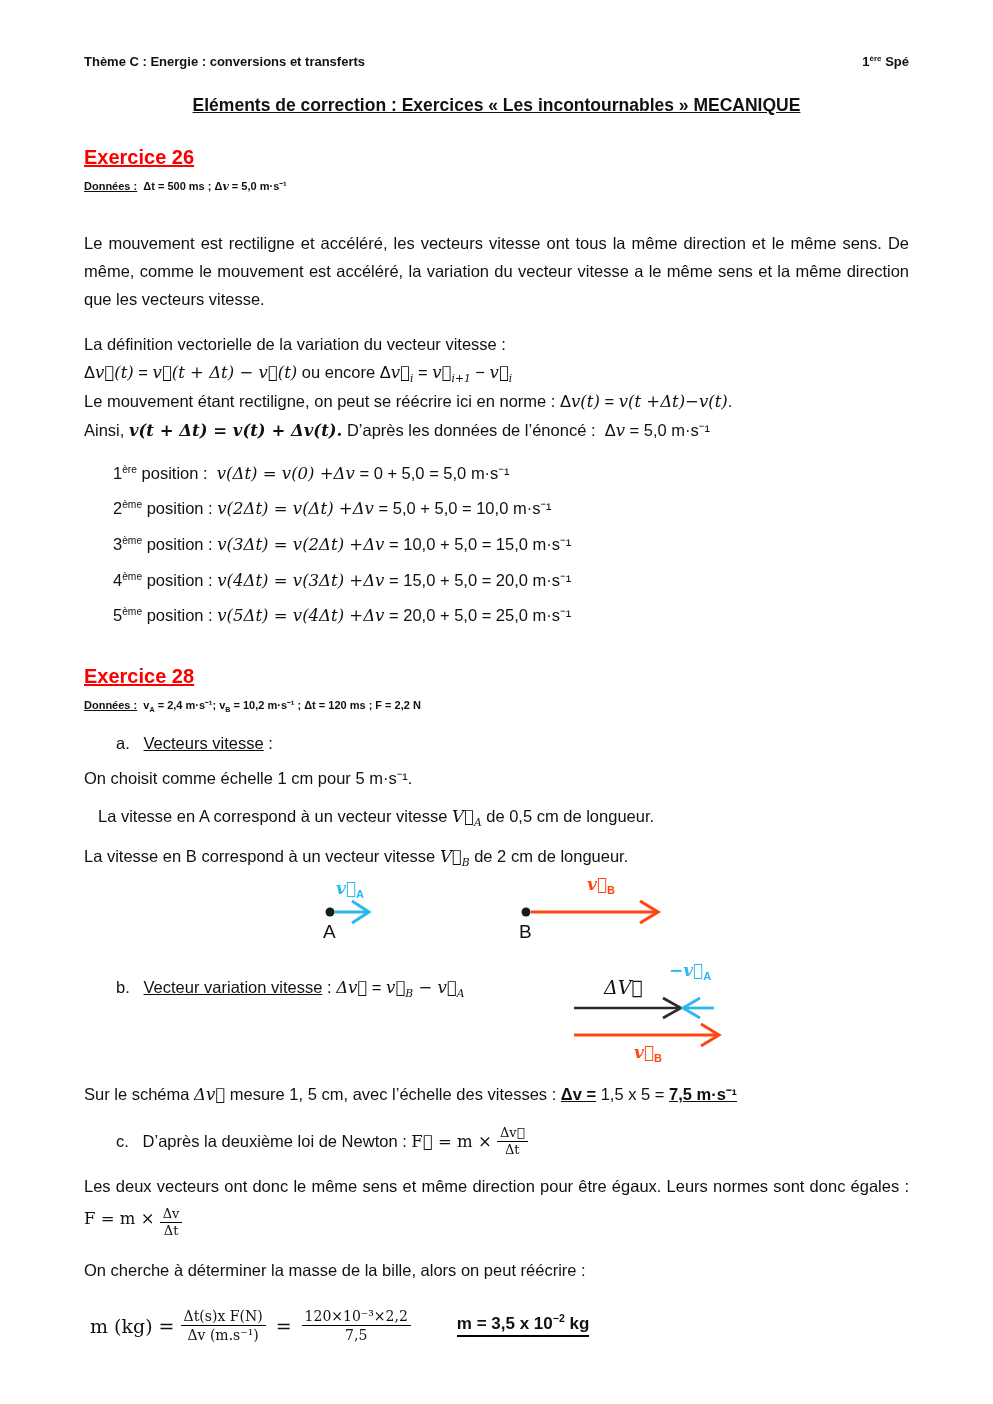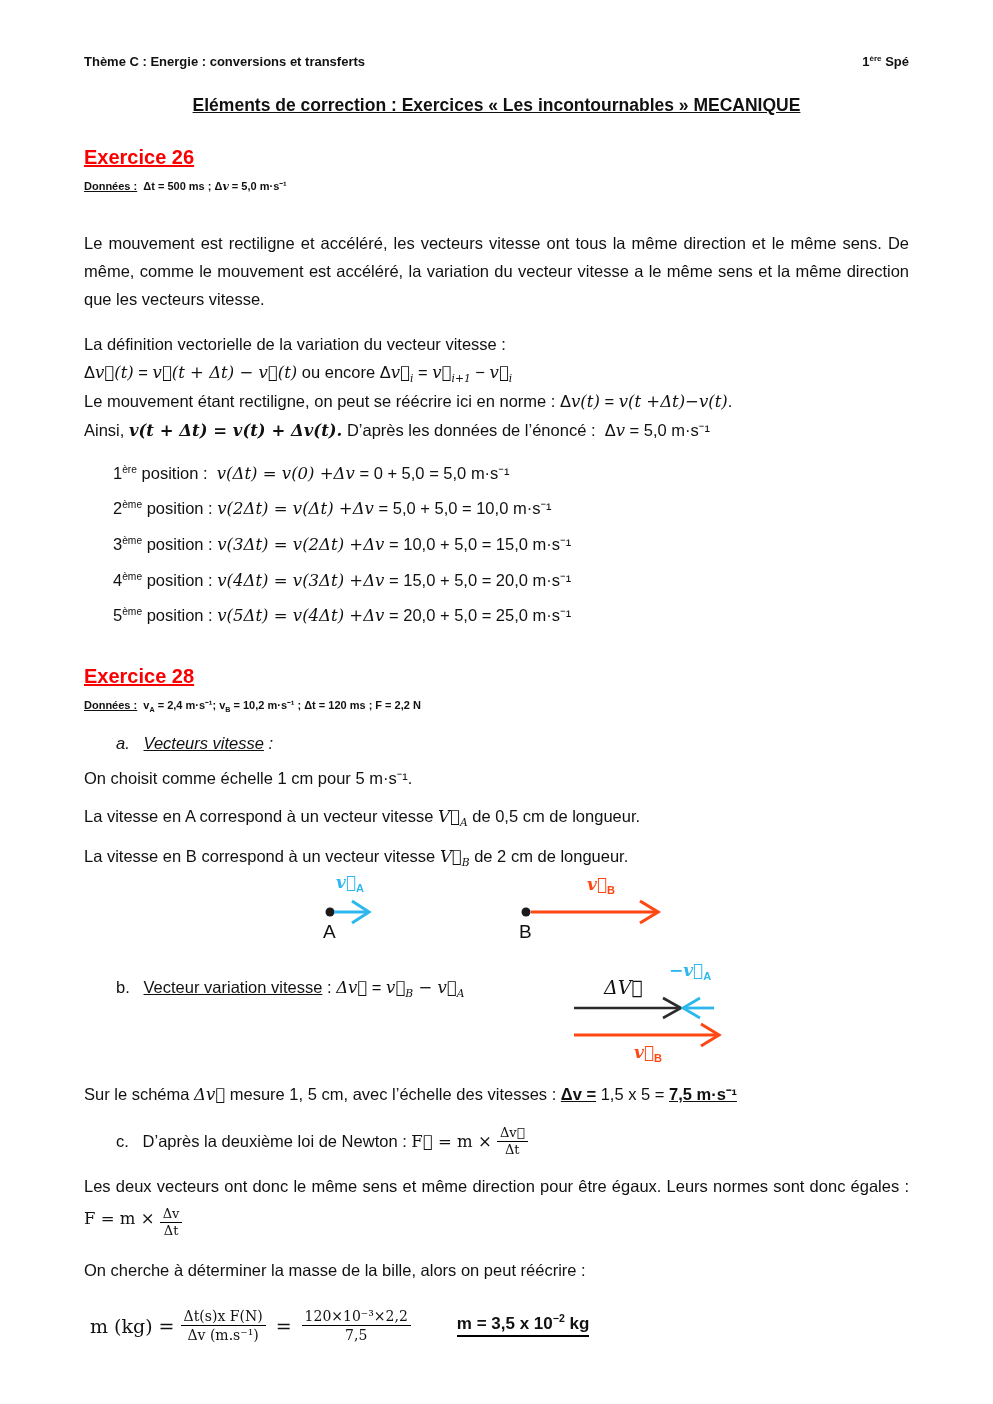--- a/index.html
+++ b/index.html
@@ -103,35 +103,35 @@
     <div data-bind-segments="ex26.positions.0"><span>1</span><span class="sup">ère</span><span> position :&nbsp; </span><span class="m">v(Δt) = v(0) +Δv</span><span> = 0 + 5,0 = 5,0 m·s⁻¹</span></div>
     <div data-bind-segments="ex26.positions.1"><span>2</span><span class="sup">ème</span><span> position : </span><span class="m">v(2Δt) = v(Δt) +Δv</span><span> = 5,0 + 5,0 = 10,0 m·s⁻¹</span></div>
     <div data-bind-segments="ex26.positions.2"><span>3</span><span class="sup">ème</span><span> position : </span><span class="m">v(3Δt) = v(2Δt) +Δv</span><span> = 10,0 + 5,0 = 15,0 m·s⁻¹</span></div>
     <div data-bind-segments="ex26.positions.3"><span>4</span><span class="sup">ème</span><span> position : </span><span class="m">v(4Δt) = v(3Δt) +Δv</span><span> = 15,0 + 5,0 = 20,0 m·s⁻¹</span></div>
     <div data-bind-segments="ex26.positions.4"><span>5</span><span class="sup">ème</span><span> position : </span><span class="m">v(5Δt) = v(4Δt) +Δv</span><span> = 20,0 + 5,0 = 25,0 m·s⁻¹</span></div>
   </div>
 
   <div class="ex-heading second" data-bind-segments="ex28.heading"><span class="b u red">Exercice 28</span></div>
   <div class="donnees-line" data-bind-segments="ex28.donnees"><span class="b u">Données :</span><span class="b">&nbsp; v</span><span class="b sub">A</span><span class="b"> = 2,4 m·s⁻¹; v</span><span class="b sub">B</span><span class="b"> = 10,2 m·s⁻¹ ; Δt = 120 ms ; F = 2,2 N</span></div>
 
-  <div class="line indent" style="margin-top:18px;font-style:italic;" data-bind-segments="ex28.item_a"><span>a.&nbsp;&nbsp; </span><span class="u">Vecteurs vitesse</span><span> :</span></div>
+  <div class="line indent" style="margin-top:18px;" data-bind-segments="ex28.item_a"><span>a.&nbsp;&nbsp; </span><span class="u">Vecteurs vitesse</span><span> :</span></div>
   <div class="line" data-bind-segments="ex28.echelle_line"><span>On choisit comme échelle 1 cm pour 5 m·s⁻¹.</span></div>
-  <div class="line" style="margin-top:12px;" data-bind-segments="ex28.vitesse_a_line"><span>La vitesse en A correspond à un vecteur vitesse </span><span class="m">V⃗</span><span class="m sub">A</span><span> de 0,5 cm de longueur.</span></div>
+  <div class="line" style="margin-top:12px;margin-left:14px;" data-bind-segments="ex28.vitesse_a_line"><span>La vitesse en A correspond à un vecteur vitesse </span><span class="m">V⃗</span><span class="m sub">A</span><span> de 0,5 cm de longueur.</span></div>
   <div class="line" style="margin-top:12px;" data-bind-segments="ex28.vitesse_b_line"><span>La vitesse en B correspond à un vecteur vitesse </span><span class="m">V⃗</span><span class="m sub">B</span><span> de 2 cm de longueur.</span></div>
 
   <div class="diagram1">
     <svg width="825" height="76">
       <circle cx="246" cy="38" r="4.5" fill="#1a1a1a"></circle>
       <path class="st-cy" d="M250 38 L283 38" stroke-width="3"></path>
       <polyline class="st-cy" points="268,27 285,38 268,49" stroke-width="3"></polyline>
       <circle cx="442" cy="38" r="4.5" fill="#1a1a1a"></circle>
       <path class="st-or" d="M447 38 L572 38" stroke-width="3.2"></path>
       <polyline class="st-or" points="556,27 574,38 556,49" stroke-width="3.2"></polyline>
     </svg>
-    <span class="dlabel" style="left:252px;top:0;" data-bind-segments="ex28.diagram1.va_label"><span class="b m cy">v⃗</span><span class="b sub cy">A</span></span>
+    <span class="dlabel" style="left:252px;top:6px;" data-bind-segments="ex28.diagram1.va_label"><span class="b m cy">v⃗</span><span class="b sub cy">A</span></span>
     <span class="dlabel big" style="left:239px;top:48px;" data-bind-segments="ex28.diagram1.point_a"><span>A</span></span>
     <span class="dlabel" style="left:503px;top:2px;" data-bind-segments="ex28.diagram1.vb_label"><span class="b m or">v⃗</span><span class="b sub or">B</span></span>
     <span class="dlabel big" style="left:435px;top:48px;" data-bind-segments="ex28.diagram1.point_b"><span>B</span></span>
   </div>
 
   <div class="row-b">
     <div class="btext indent" data-bind-segments="ex28.item_b"><span>b.&nbsp;&nbsp; </span><span class="u">Vecteur variation vitesse</span><span> : </span><span class="m">Δv⃗</span><span> = </span><span class="m">v⃗</span><span class="m sub">B</span><span class="m"> − </span><span class="m">v⃗</span><span class="m sub">A</span></div>
     <div class="diagram2">
       <svg width="250" height="108">
         <path class="st-k" d="M2 48 L106 48" stroke-width="2.6"></path>

